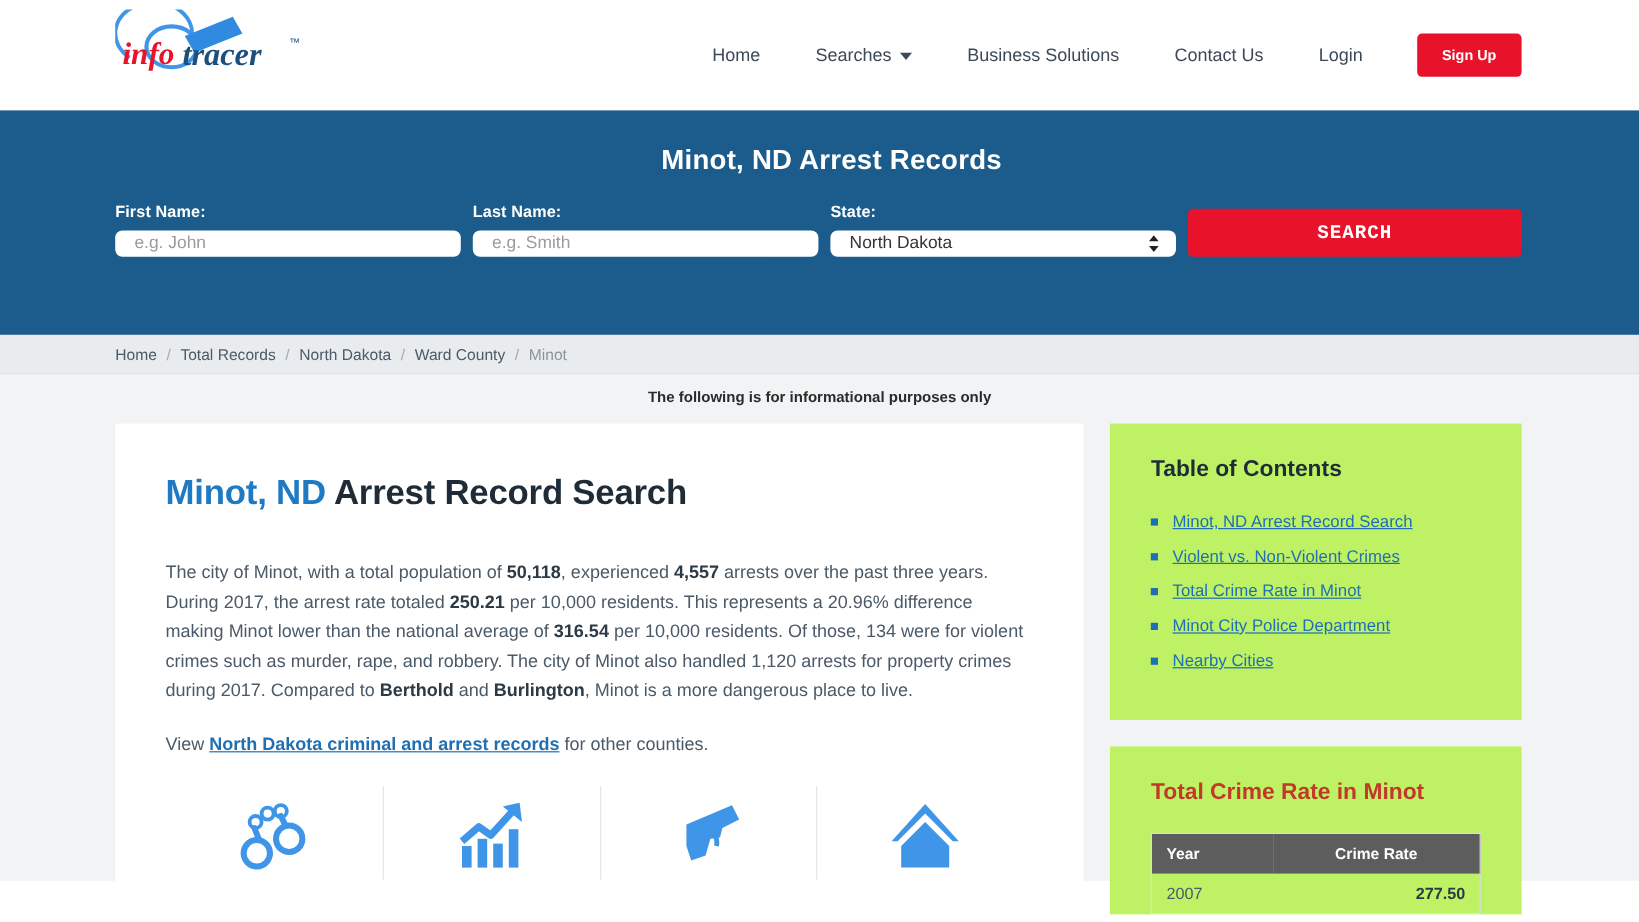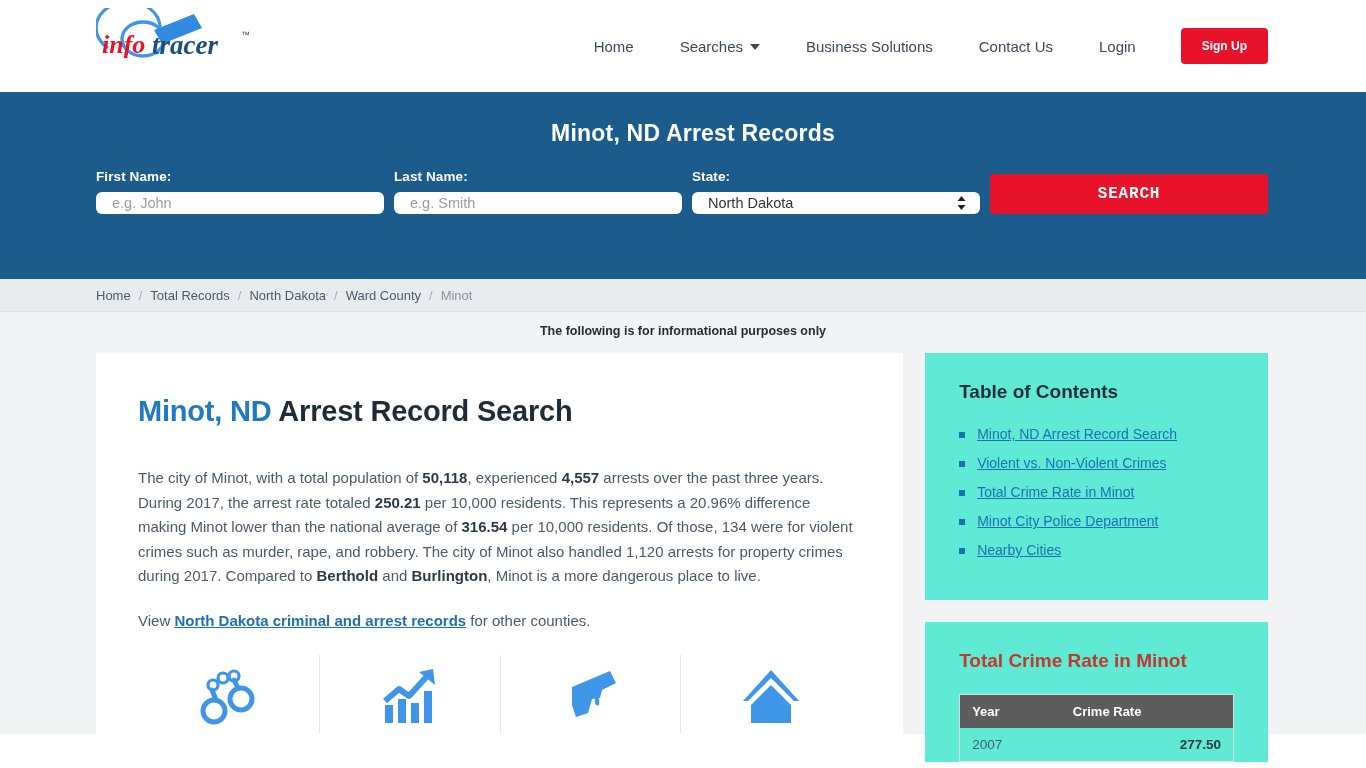--- a/index.html
+++ b/index.html
@@ -232,21 +232,21 @@
     content: "";
     position: absolute;
     left: 0; top: -4px;
     width: 1px; height: 78px;
     background: #e2e4e6;
   }
 
   
   .side { width: 348px; display: flex; flex-direction: column; gap: 22px; }
   .side-card {
-    background: #5eead4;
+    background: #bef264;
     padding: 28px 34px 30px 34px;
   }
   .toc-title {
     font-size: 19px;
     font-weight: bold;
     color: #1f2c38;
     margin-bottom: 22px;
   }
   .toc-list { list-style: none; }
   .toc-li {
@@ -281,21 +281,21 @@
     border: 1px solid #d9dcdf;
   }
   .crime-table th {
     background: #5d5d5d;
     color: #ffffff;
     font-size: 13px;
     font-weight: bold;
     padding: 9px 12px;
     text-align: left;
   }
-  .crime-table th.right { text-align: left; }
+  .crime-table th.right { text-align: center; }
   .crime-table td {
     font-size: 13.5px;
     color: #4b5a68;
     padding: 9px 12px;
     border-bottom: 1px solid #e5e7e9;
   }
   .crime-table td.right {
     text-align: right;
     font-weight: bold;
     color: #2c3a46;

